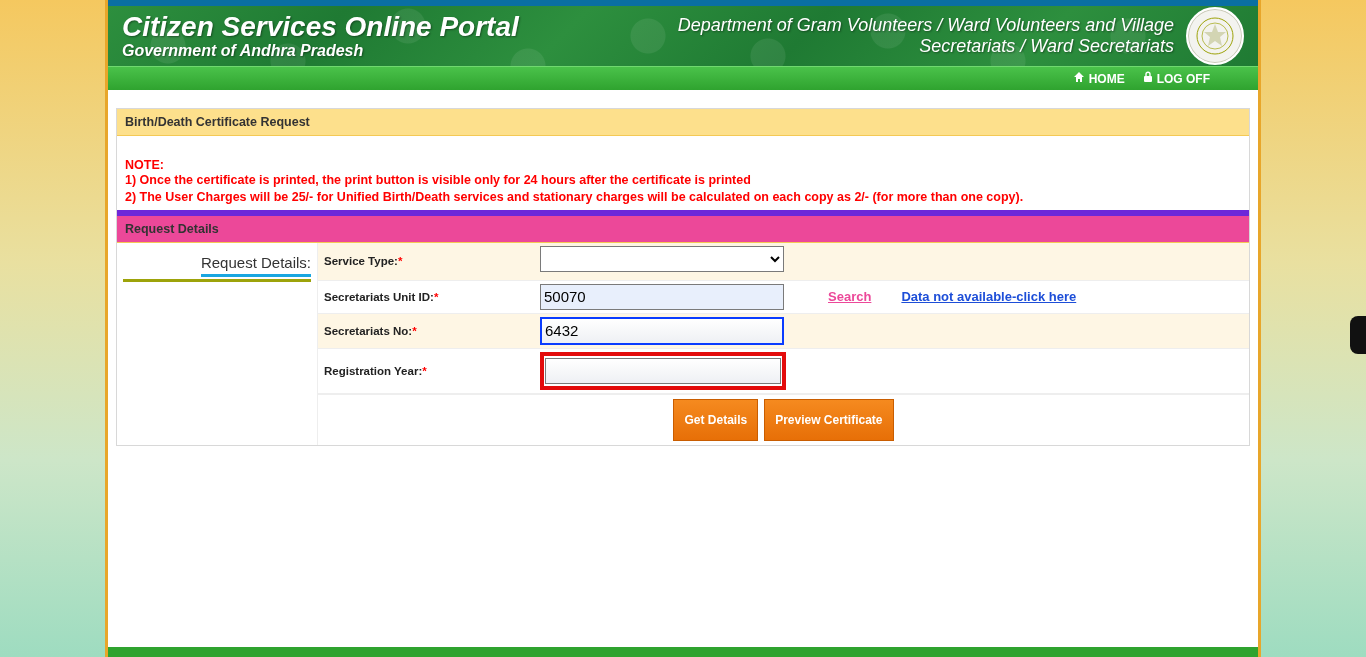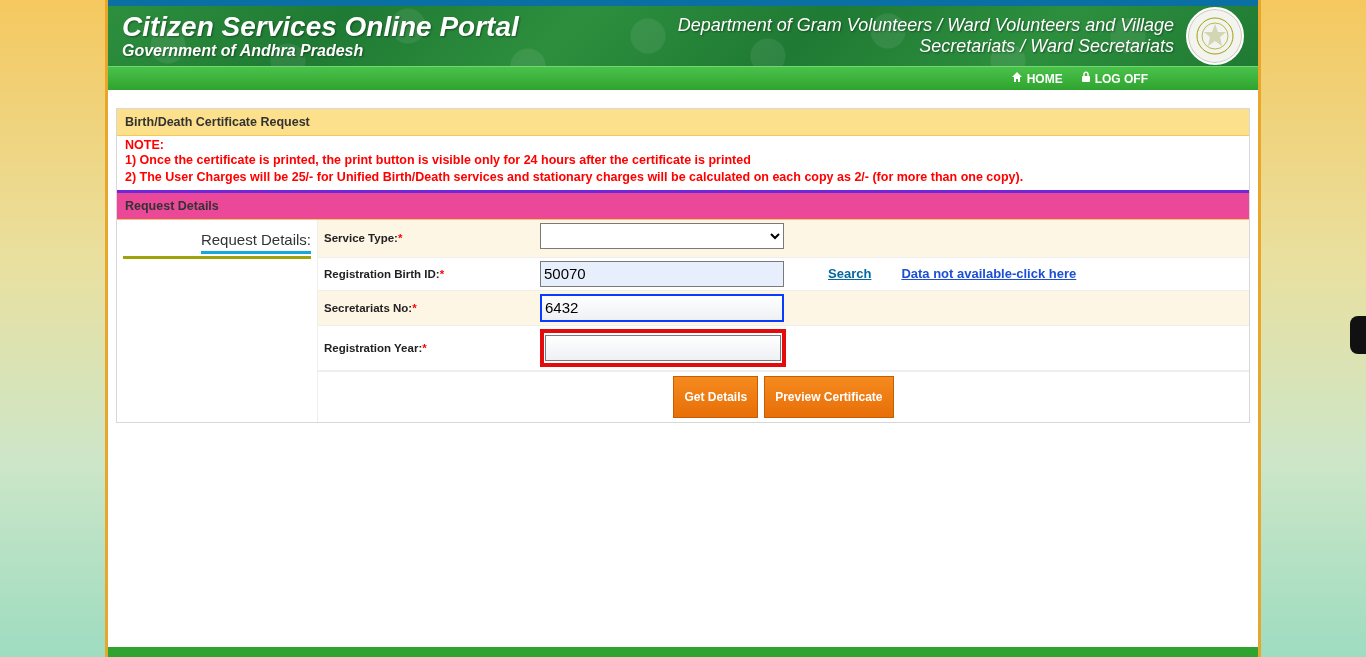--- a/index.html
+++ b/index.html
@@ -72,39 +72,39 @@
     display: flex; align-items: center; justify-content: center;
     flex-shrink: 0;
     box-shadow: 0 0 0 1px #c9c9b7 inset;
   }
   .emblem svg { width: 40px; height: 40px; }
   .navbar {
     height: 24px;
     background: linear-gradient(180deg, #4ac24a 0%, #2fa32f 100%);
     border-top: 1px solid #6fd96f;
     display: flex; justify-content: flex-end; align-items: center;
-    padding-right: 110px; gap: 18px;
+    padding-right: 48px; gap: 18px;
   }
   .navbar a {
     color: #fff; text-decoration: none; font-weight: bold; font-size: 12px;
     display: inline-flex; align-items: center; gap: 4px;
   }
   .content { padding: 18px 8px 6px; }
   .panel {
     border: 1px solid #d8d8d8;
   }
   .panel-title {
     background: #fde08c; padding: 6px 8px; font-weight: bold; font-size: 12.5px;
     border-bottom: 1px solid #f4c955; color: #333;
   }
   .panel-title.section {
     background: #ec4899;
   }
   .note-box {
-    padding: 2px 8px 4px; border-bottom: 3px solid #6d28d9;
+    padding: 22px 8px 4px; border-bottom: 6px solid #6d28d9;
   }
   .note-box .nh { color: #f00; font-weight: bold; font-size: 12.5px; }
   .note-box .nl { color: #f00; font-weight: bold; font-size: 12.5px; line-height: 1.35; }
   .body-row { display: flex; }
   .sidecol {
     width: 200px; flex-shrink: 0; padding: 8px 6px; text-align: right;
   }
   .sidecol span {
     display: inline-block; color: #333; font-size: 15px; padding: 3px 0;
     border-bottom: 3px solid #1aa6e0;
@@ -128,21 +128,21 @@
   .finput select, .finput input[type=text] {
     width: 244px; height: 20px; font-size: 15px; padding: 12px 3px;
     border: 1px solid #7a7a7a; background: #fff;
   }
   .finput input.lightblue { background: #e8effc; }
   .finput input.highlight { border: 2px solid #0a3cff; background: linear-gradient(180deg,#fff,#eef0f4); }
   .highlight-red-wrap {
     border: 4px solid #e30b0b; padding: 2px 1px; display:inline-block;
   }
   .side-links { flex: 1; padding-left: 40px; display: flex; gap: 30px; align-items: center; }
-  .side-links .search { font-weight: bold; text-decoration: underline; font-size: 13px; color: #0369a1; }
+  .side-links .search { font-weight: bold; text-decoration: underline; font-size: 13px; color: #ec4899; }
   .side-links .dna { color: #1d4ed8; font-weight: bold; text-decoration: underline; font-size: 13px; }
   .btn-row {
     background: #fff; padding: 4px; display: flex; gap: 6px; justify-content: center;
     border-top: 1px solid #eee;
   }
   .btn {
     background: linear-gradient(180deg, #f58a1f 0%, #e76f07 100%);
     border: 1px solid #c95d00; color: #fff; font-weight: bold;
     padding: 13px 10px; font-size: 12px; cursor: pointer;
   }
@@ -222,21 +222,21 @@
           <div class="form-row">
             <div class="flabel"><span>Service Type:</span><span class="req">*</span></div>
             <div class="finput">
               <select>
                 <option>Birth Certificate</option>
               </select>
             </div>
           </div>
 
           <div class="form-row alt">
-            <div class="flabel"><span>Registration Birth ID:</span><span class="req">*</span></div>
+            <div class="flabel"><span>Secretariats Unit ID:</span><span class="req">*</span></div>
             <div class="finput">
               <input type="text" class="lightblue" value="50070" style="">
             </div>
             <div class="side-links">
               <a href="#" class="search">Search</a>
               <a href="#" class="dna">Data not available-click here</a>
             </div>
           </div>
 
           <div class="form-row">

